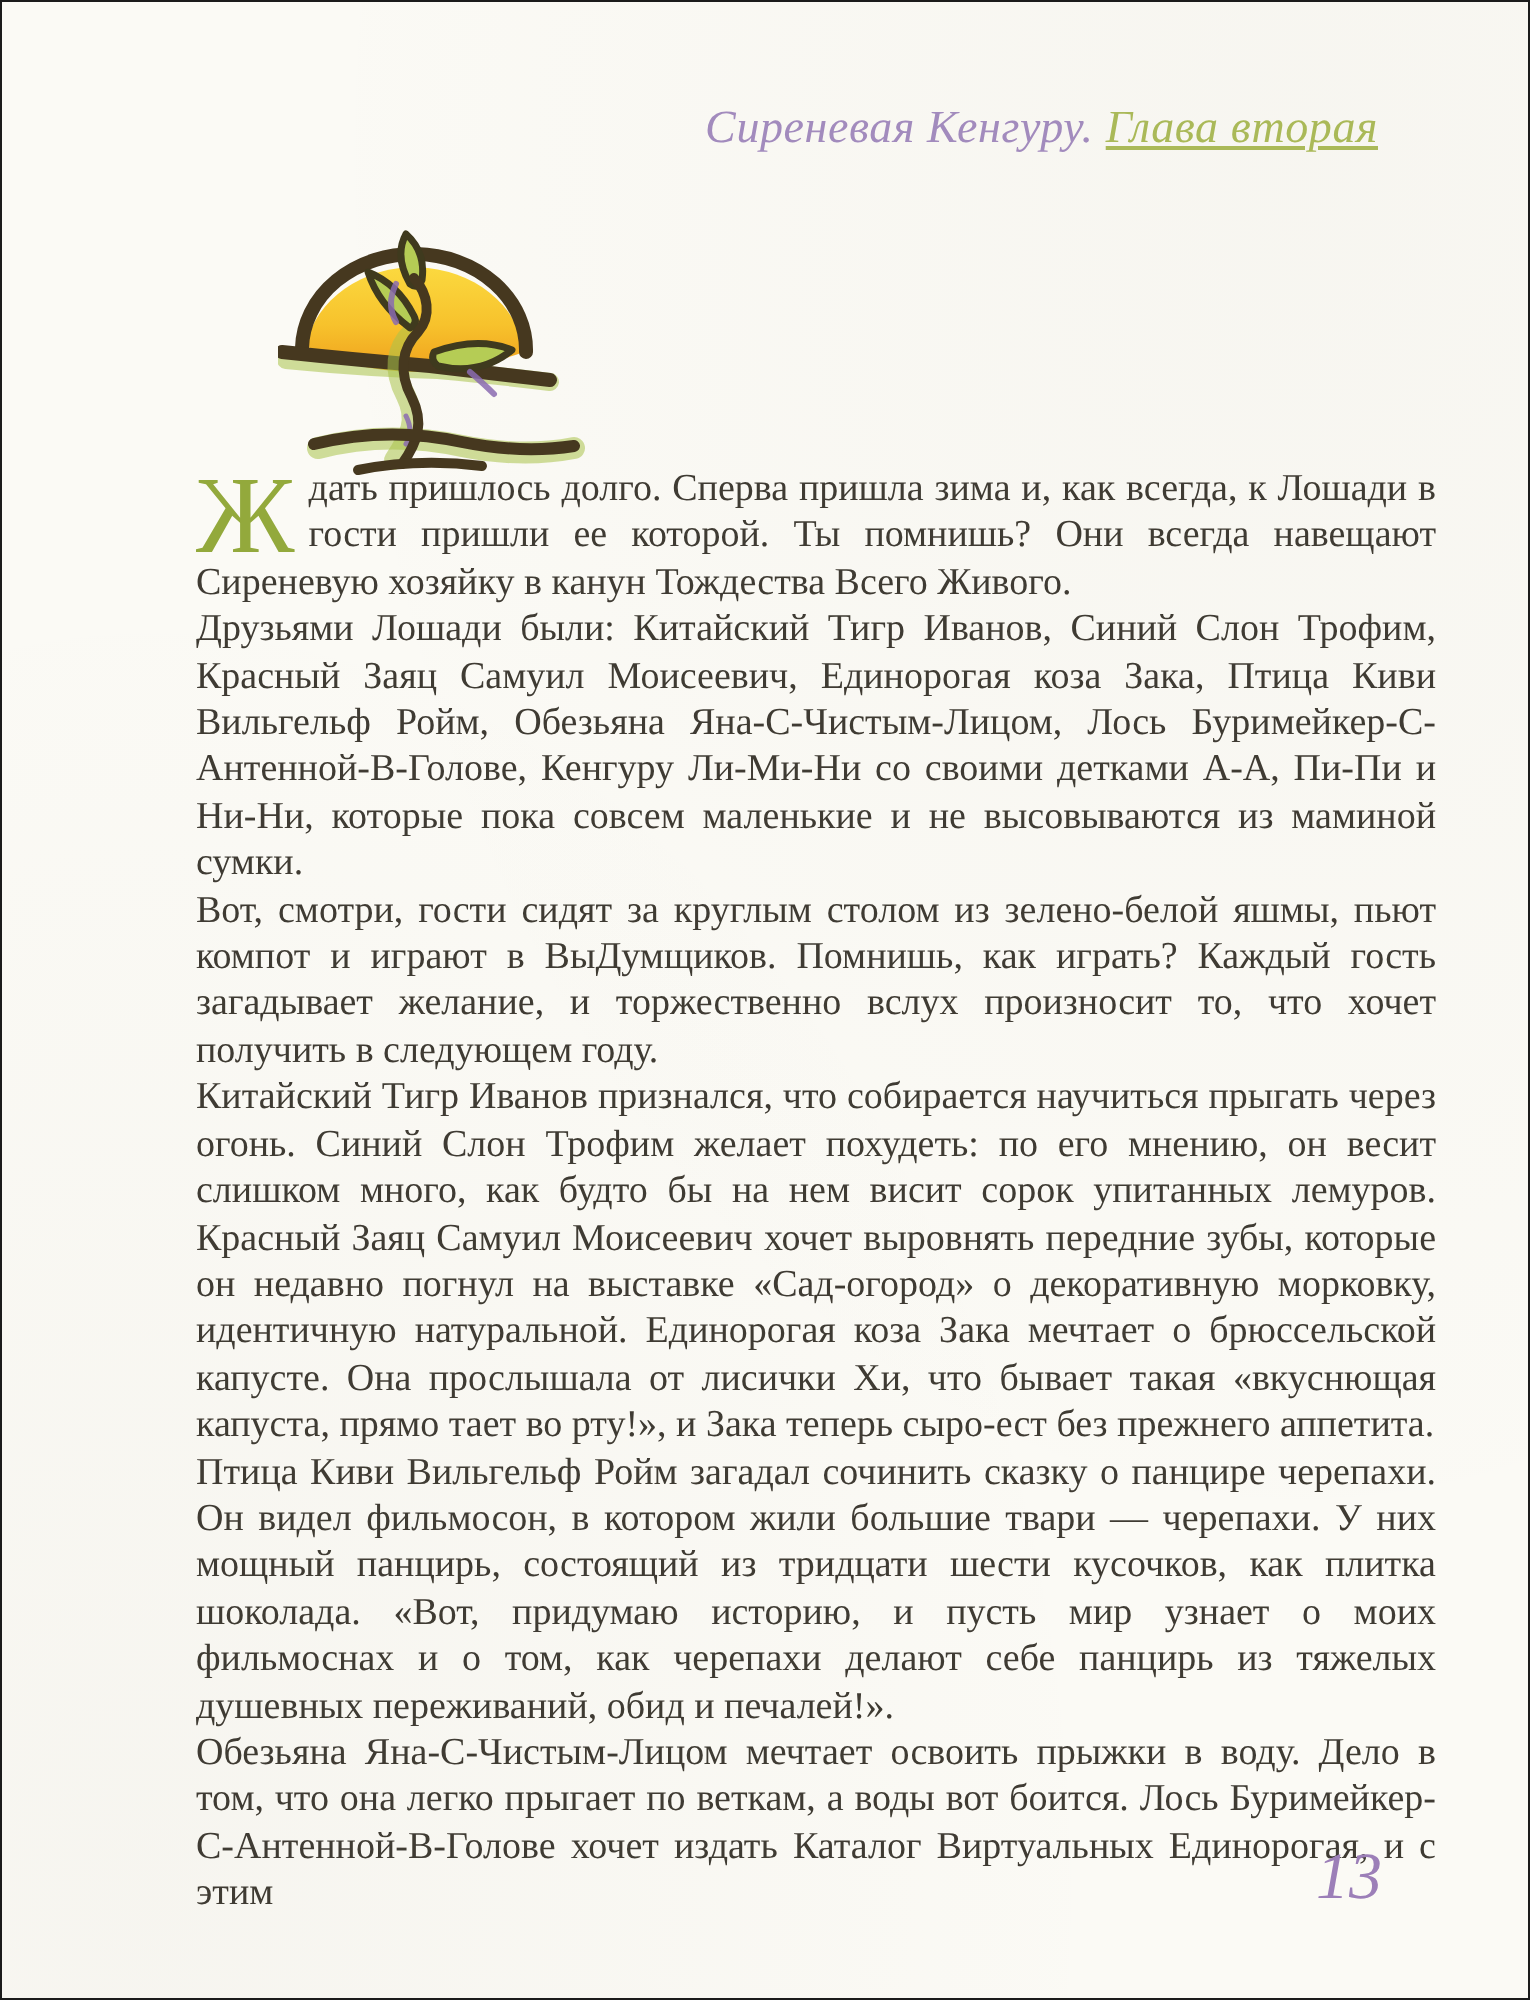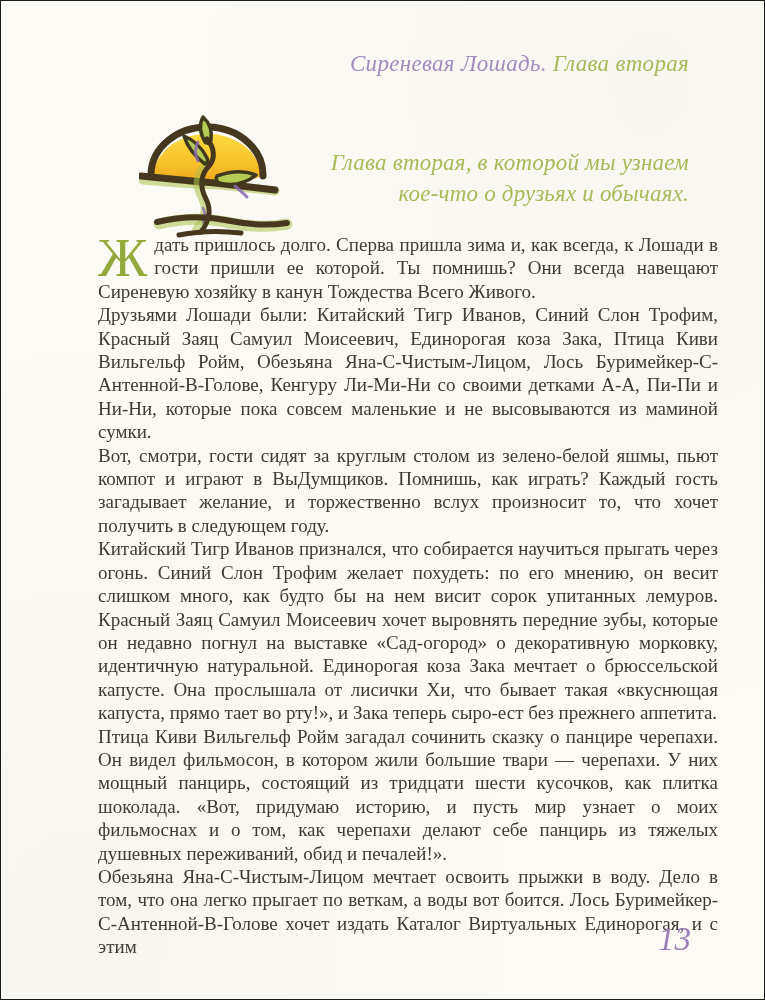--- a/index.html
+++ b/index.html
@@ -28,21 +28,21 @@
       radial-gradient(ellipse at 10% 95%, rgba(120,110,90,0.035), transparent 50%),
       var(--paper);
     overflow:hidden;
   }
   .running-head{
     position:absolute;top:50px;right:75px;
     font-style:italic;font-size:23px;letter-spacing:0.3px;
     white-space:nowrap;
   }
   .rh-purple{color:var(--purple);}
-  .rh-green{color:var(--green);}
+  .rh-green{color:var(--green);text-decoration:underline;}
   .illo{
     position:absolute;left:138px;top:113px;
     width:165px;height:128px;
   }
   .chapter-heading{
     position:absolute;top:146px;right:75px;
     width:400px;text-align:right;
     font-style:italic;font-size:23px;line-height:31px;
     color:var(--green);letter-spacing:0.2px;
   }
@@ -67,21 +67,21 @@
   .s-wash{stroke:var(--sprout);fill:none;stroke-linecap:round;opacity:0.55;}
   .s-leaf{fill:#b5cc55;stroke:#3f3a1e;stroke-width:3.5;stroke-linejoin:round;}
   .s-accent{stroke:var(--accent-purple);fill:none;stroke-linecap:round;opacity:0.85;}
 </style>
 </head>
 <body>
 
 <div class="page">
 
   <div class="running-head">
-    <span class="rh-purple">Сиреневая Лошадь.</span>
+    <span class="rh-purple">Сиреневая Кенгуру.</span>
     <span class="rh-green">Глава вторая</span>
   </div>
 
   <svg class="illo" viewBox="0 0 165 128" aria-hidden="true">
     <defs>
       <linearGradient id="sunfill" x1="0" y1="0" x2="0" y2="1">
         <stop offset="0" stop-color="#fbd93f"></stop>
         <stop offset="0.55" stop-color="#f7c22c"></stop>
         <stop offset="1" stop-color="#efa01d"></stop>
       </linearGradient>
@@ -106,24 +106,20 @@
     <path class="s-accent" style="stroke-width:3" d="M 59 28 Q 54 38 59 47"></path>
     <path class="s-accent" style="stroke-width:3" d="M 96 72 Q 103 78 108 83"></path>
     <path class="s-accent" style="stroke-width:2.5" d="M 64 94 Q 68 102 64 108"></path>
 
     <path class="s-outline" style="stroke-width:5" d="M 62 118 C 70 107 73 97 67 85 C 60 72 62 60 70 52 C 77 44 75 33 68 25"></path>
 
     <path class="s-outline" style="stroke-width:6" d="M 18 108 Q 55 99 92 107 Q 122 113 148 109"></path>
     <path class="s-outline" style="stroke-width:5" d="M 40 121 Q 70 115 102 119"></path>
   </svg>
 
-  <div class="chapter-heading">
-    <span>Глава вторая, в которой мы узнаем</span>
-    <span>кое-что о друзьях и обычаях.</span>
-  </div>
 
   <div class="body-text">
     <p><span class="dropcap">Ж</span><span>дать пришлось долго. Сперва пришла зима и, как всегда, к Лошади в гости пришли ее которой. Ты помнишь? Они всегда навещают Сиреневую хозяйку в канун Тождества Всего Живого.</span></p>
     <p>Друзьями Лошади были: Китайский Тигр Иванов, Синий Слон Трофим, Красный Заяц Самуил Моисеевич, Единорогая коза Зака, Птица Киви Вильгельф Ройм, Обезьяна Яна-С-Чистым-Лицом, Лось Буримейкер-С-Антенной-В-Голове, Кенгуру Ли-Ми-Ни со своими детками А-А, Пи-Пи и Ни-Ни, которые пока совсем маленькие и не высовываются из маминой сумки.</p>
     <p>Вот, смотри, гости сидят за круглым столом из зелено-белой яшмы, пьют компот и играют в ВыДумщиков. Помнишь, как играть? Каждый гость загадывает желание, и торжественно вслух произносит то, что хочет получить в следующем году.</p>
     <p>Китайский Тигр Иванов признался, что собирается научиться прыгать через огонь. Синий Слон Трофим желает похудеть: по его мнению, он весит слишком много, как будто бы на нем висит сорок упитанных лемуров. Красный Заяц Самуил Моисеевич хочет выровнять передние зубы, которые он недавно погнул на выставке «Сад-огород» о декоративную морковку, идентичную натуральной. Единорогая коза Зака мечтает о брюссельской капусте. Она прослышала от лисички Хи, что бывает такая «вкуснющая капуста, прямо тает во рту!», и Зака теперь сыро-ест без прежнего аппетита.</p>
     <p>Птица Киви Вильгельф Ройм загадал сочинить сказку о панцире черепахи. Он видел фильмосон, в котором жили большие твари — черепахи. У них мощный панцирь, состоящий из тридцати шести кусочков, как плитка шоколада. «Вот, придумаю историю, и пусть мир узнает о моих фильмоснах и о том, как черепахи делают себе панцирь из тяжелых душевных переживаний, обид и печалей!».</p>
     <p>Обезьяна Яна-С-Чистым-Лицом мечтает освоить прыжки в воду. Дело в том, что она легко прыгает по веткам, а воды вот боится. Лось Буримейкер-С-Антенной-В-Голове хочет издать Каталог Виртуальных Единорогая, и с этим</p>
   </div>
 

